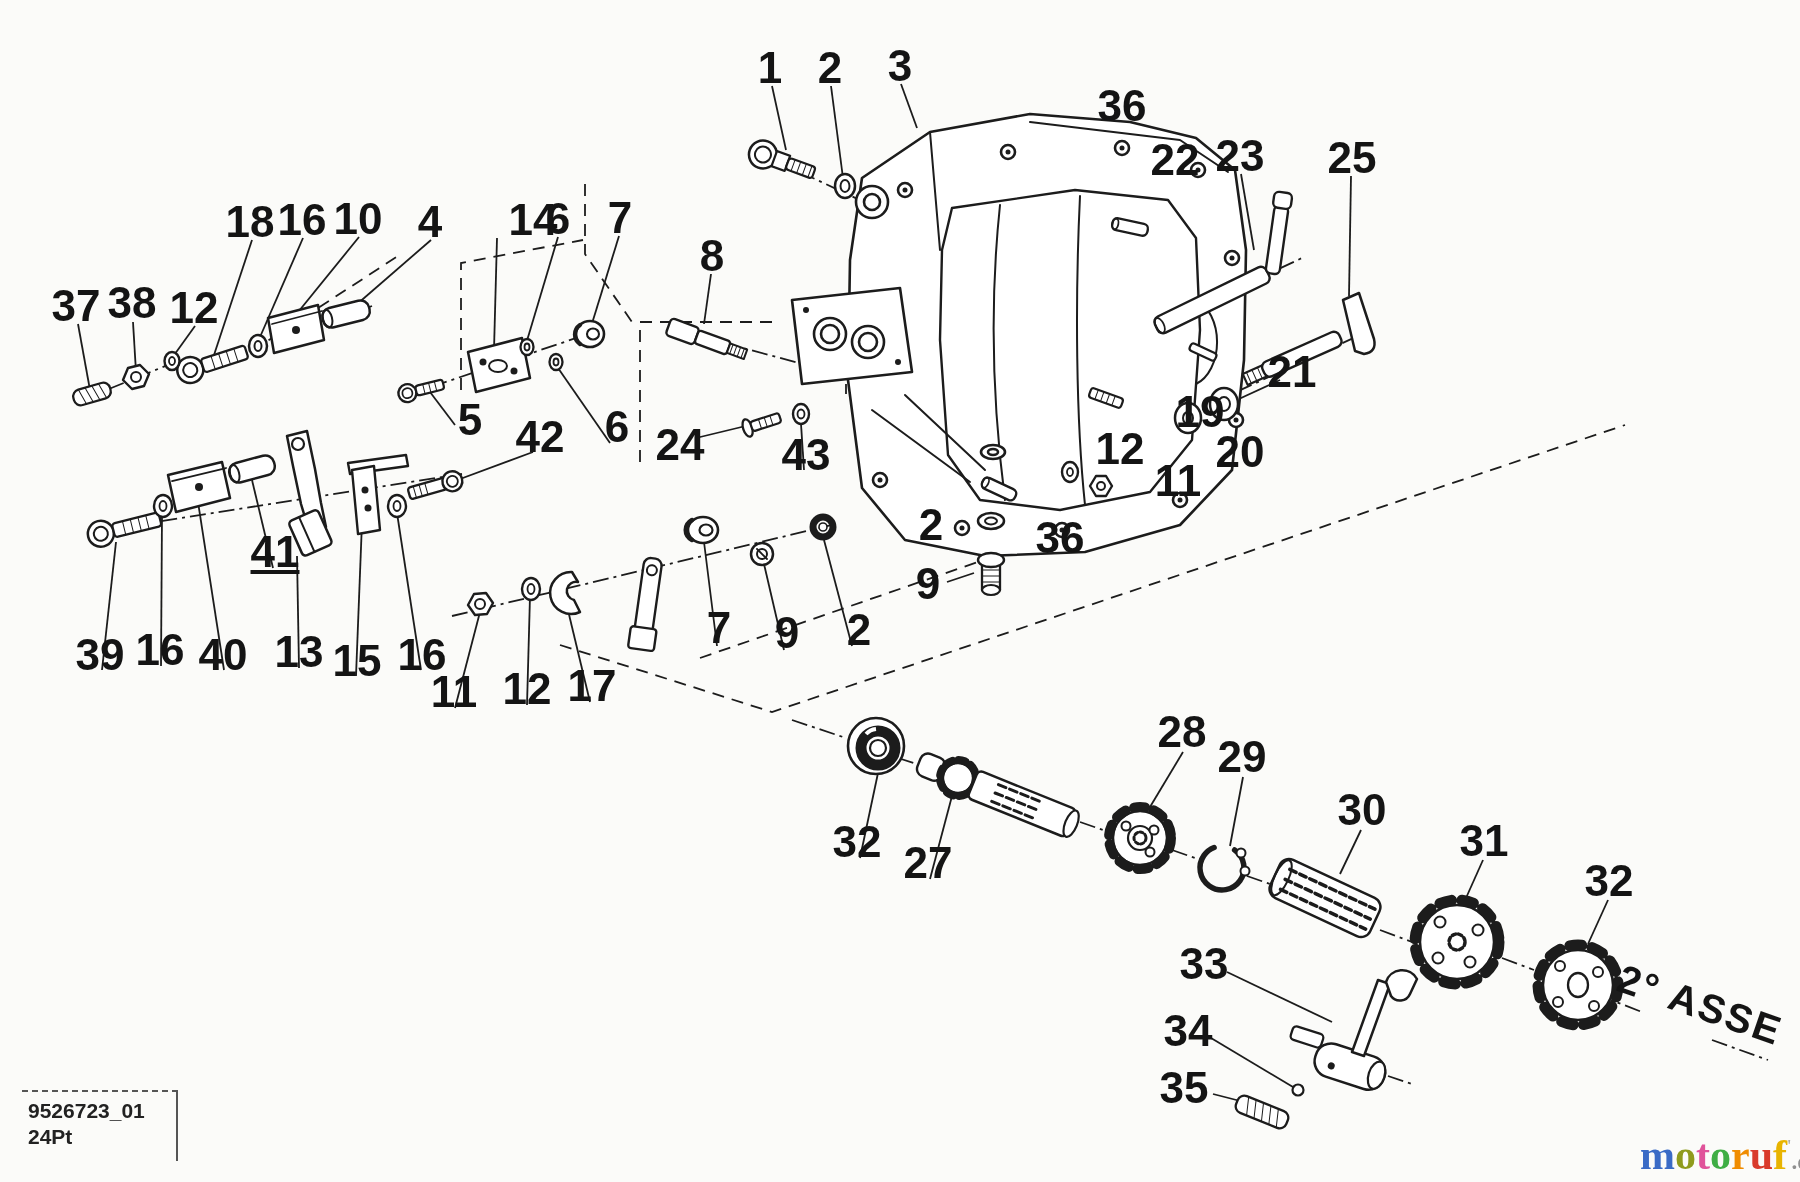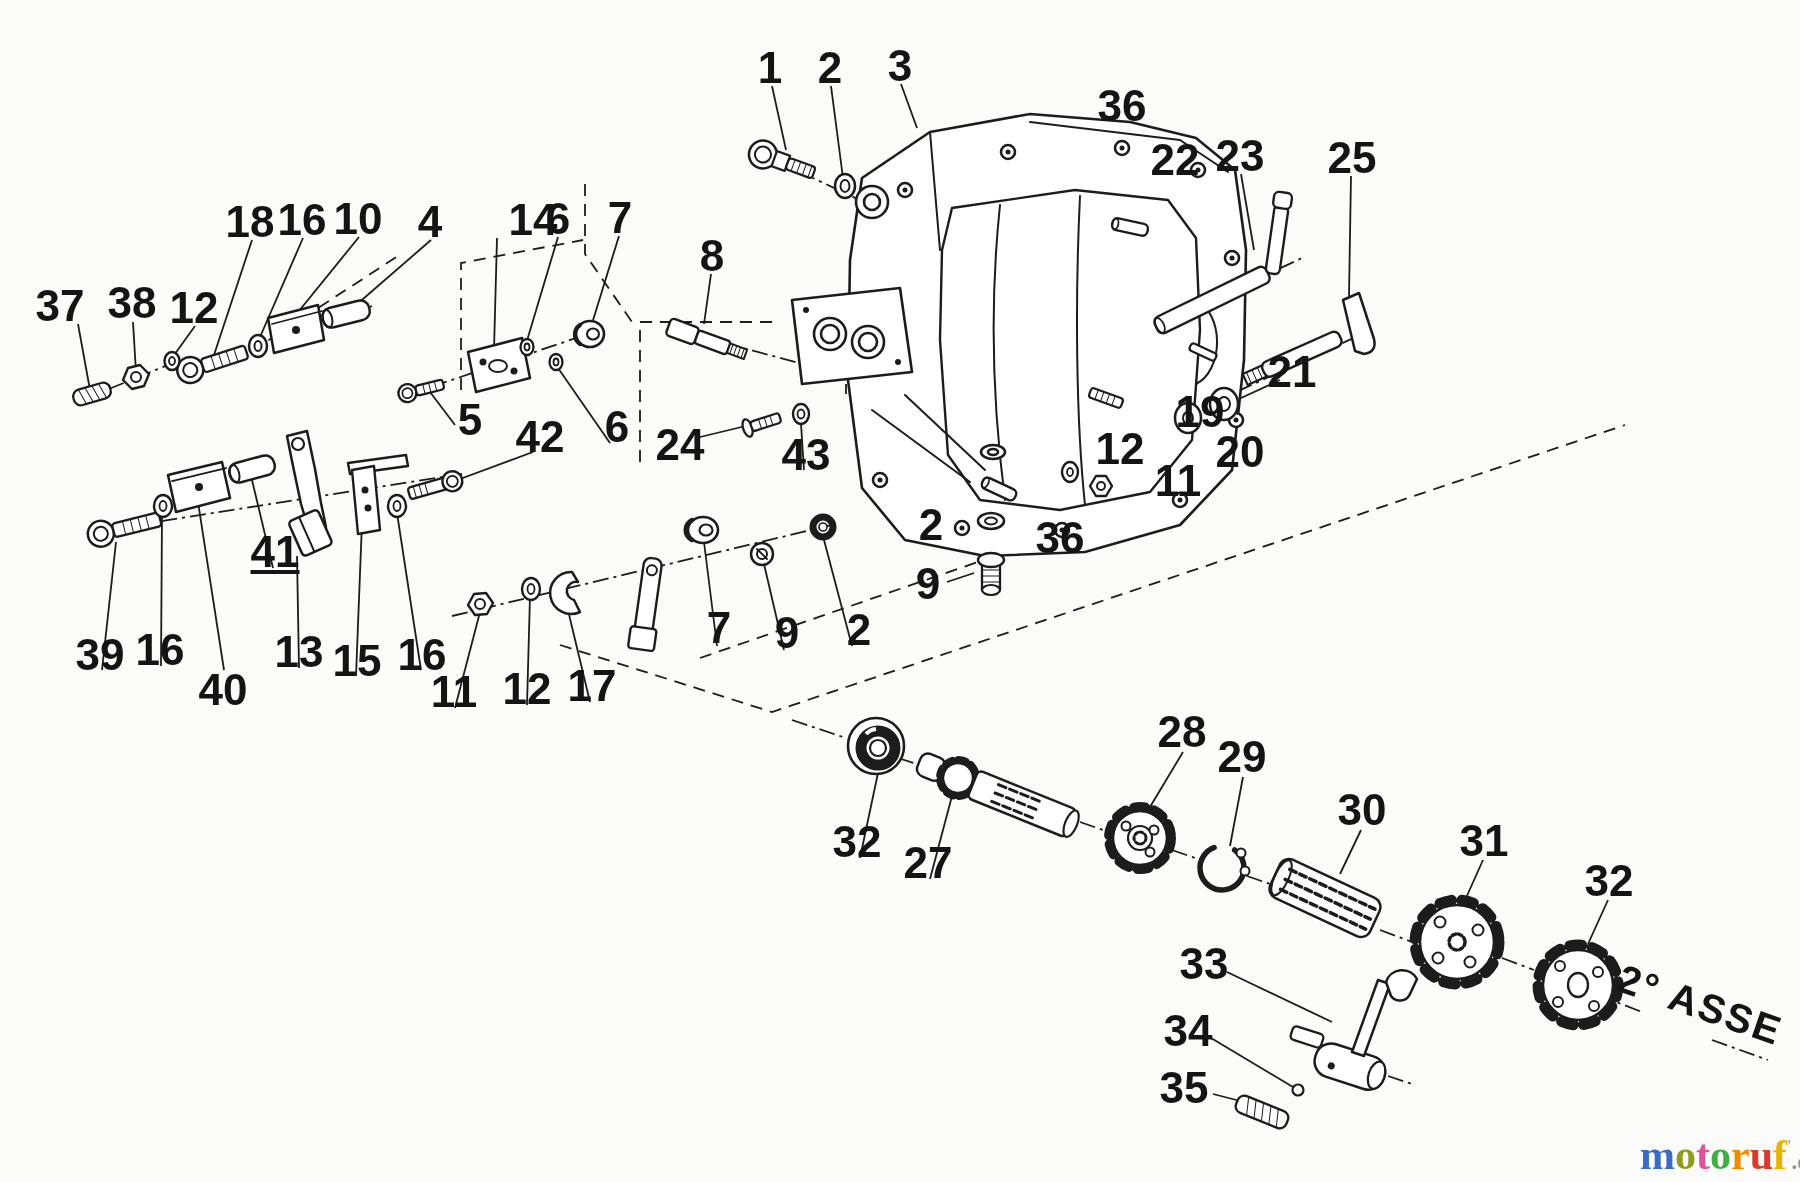--- a/index.html
+++ b/index.html
@@ -526,40 +526,40 @@
       <div class="callout" style="left: 1240px; top: 156px;">23</div>
       <div class="callout" style="left: 1352px; top: 158px;">25</div>
       <div class="callout" style="left: 250px; top: 222px;">18</div>
       <div class="callout" style="left: 302px; top: 220px;">16</div>
       <div class="callout" style="left: 358px; top: 219px;">10</div>
       <div class="callout" style="left: 430px; top: 222px;">4</div>
       <div class="callout" style="left: 497px; top: 220px; margin-left: 36px;">14</div>
       <div class="callout" style="left: 558px; top: 219px;">6</div>
       <div class="callout" style="left: 620px; top: 218px;">7</div>
       <div class="callout" style="left: 712px; top: 256px;">8</div>
-      <div class="callout" style="left: 60px; top: 306px;">37</div>
+      <div class="callout" style="left: 76px; top: 306px;">37</div>
       <div class="callout" style="left: 132px; top: 303px;">38</div>
       <div class="callout" style="left: 194px; top: 308px;">12</div>
       <div class="callout" style="left: 470px; top: 420px;">5</div>
       <div class="callout" style="left: 540px; top: 437px;">42</div>
       <div class="callout" style="left: 617px; top: 427px;">6</div>
       <div class="callout" style="left: 680px; top: 445px;">24</div>
       <div class="callout" style="left: 806px; top: 455px;">43</div>
       <div class="callout" style="left: 1200px; top: 412px;">19</div>
       <div class="callout" style="left: 1120px; top: 449px;">12</div>
       <div class="callout" style="left: 1178px; top: 481px;">11</div>
       <div class="callout" style="left: 1292px; top: 372px;">21</div>
       <div class="callout" style="left: 1240px; top: 452px;">20</div>
       <div class="callout" style="left: 931px; top: 525px;">2</div>
       <div class="callout" style="left: 1060px; top: 538px;">36</div>
       <div class="callout" style="left: 928px; top: 584px;">9</div>
       <div class="callout" style="left: 275px; top: 552px; text-decoration: underline;">41</div>
       <div class="callout" style="left: 100px; top: 655px;">39</div>
       <div class="callout" style="left: 160px; top: 650px;">16</div>
-      <div class="callout" style="left: 223px; top: 690px;">40</div>
+      <div class="callout" style="left: 223px; top: 655px;">40</div>
       <div class="callout" style="left: 299px; top: 652px;">13</div>
       <div class="callout" style="left: 357px; top: 661px;">15</div>
       <div class="callout" style="left: 422px; top: 655px;">16</div>
       <div class="callout" style="left: 454px; top: 692px;">11</div>
       <div class="callout" style="left: 527px; top: 689px;">12</div>
       <div class="callout" style="left: 592px; top: 686px;">17</div>
       <div class="callout" style="left: 719px; top: 628px;">7</div>
       <div class="callout" style="left: 787px; top: 633px;">9</div>
       <div class="callout" style="left: 859px; top: 630px;">2</div>
       <div class="callout" style="left: 857px; top: 842px;">32</div>
@@ -569,18 +569,22 @@
       <div class="callout" style="left: 1362px; top: 810px;">30</div>
       <div class="callout" style="left: 1484px; top: 841px;">31</div>
       <div class="callout" style="left: 1609px; top: 881px;">32</div>
       <div class="callout" style="left: 1204px; top: 964px;">33</div>
       <div class="callout" style="left: 1188px; top: 1031px;">34</div>
       <div class="callout" style="left: 1178px; top: 1088px; margin-left: 6px;">35</div>
     </div>
 
 <div class="asse-label" style="left:1700px;top:1005px">2° ASSE</div>
 
+<div class="part-box">
+  <div>9526723_01</div>
+  <div>24Pt</div>
+</div>
 
 <div class="logo">
   <span id="logo-word"><span style="color: rgb(58, 107, 198);">m</span><span style="color: rgb(143, 155, 29);">o</span><span style="color: rgb(224, 83, 154);">t</span><span style="color: rgb(63, 174, 69);">o</span><span style="color: rgb(240, 140, 0);">r</span><span style="color: rgb(217, 58, 43);">u</span><span style="color: rgb(232, 180, 0);">f</span></span><span class="tick">'</span><span class="suffix" style="color: rgb(143, 143, 143);">.de</span>
 </div>
 
 </div>
 
 </body></html>

